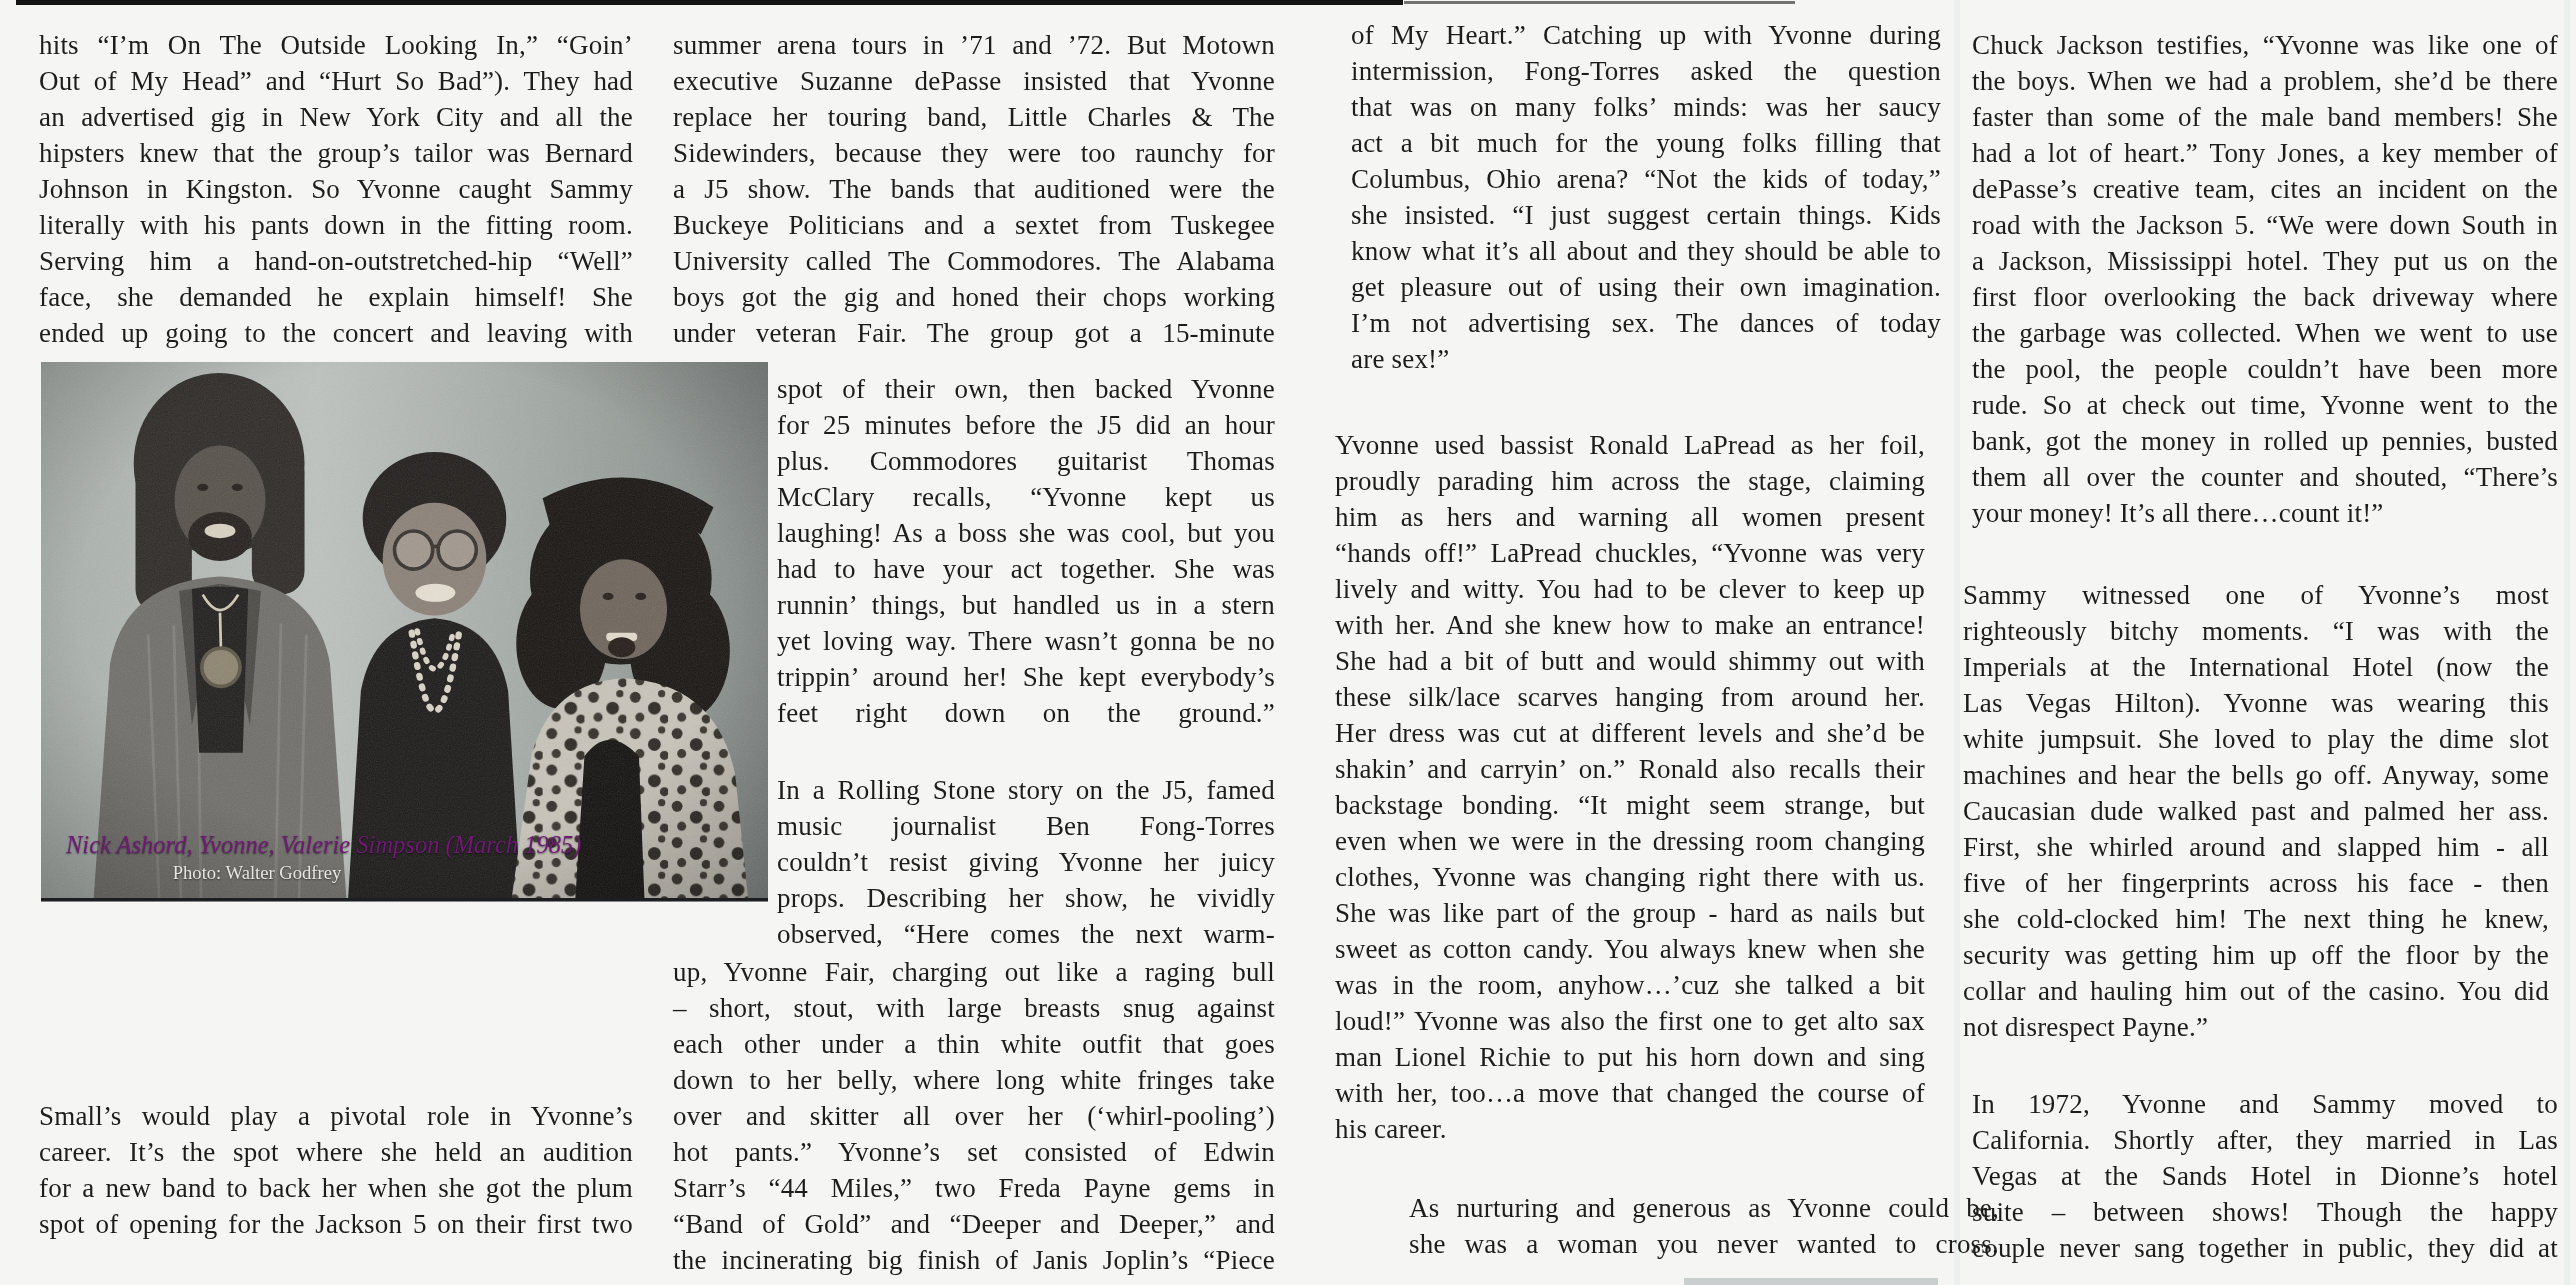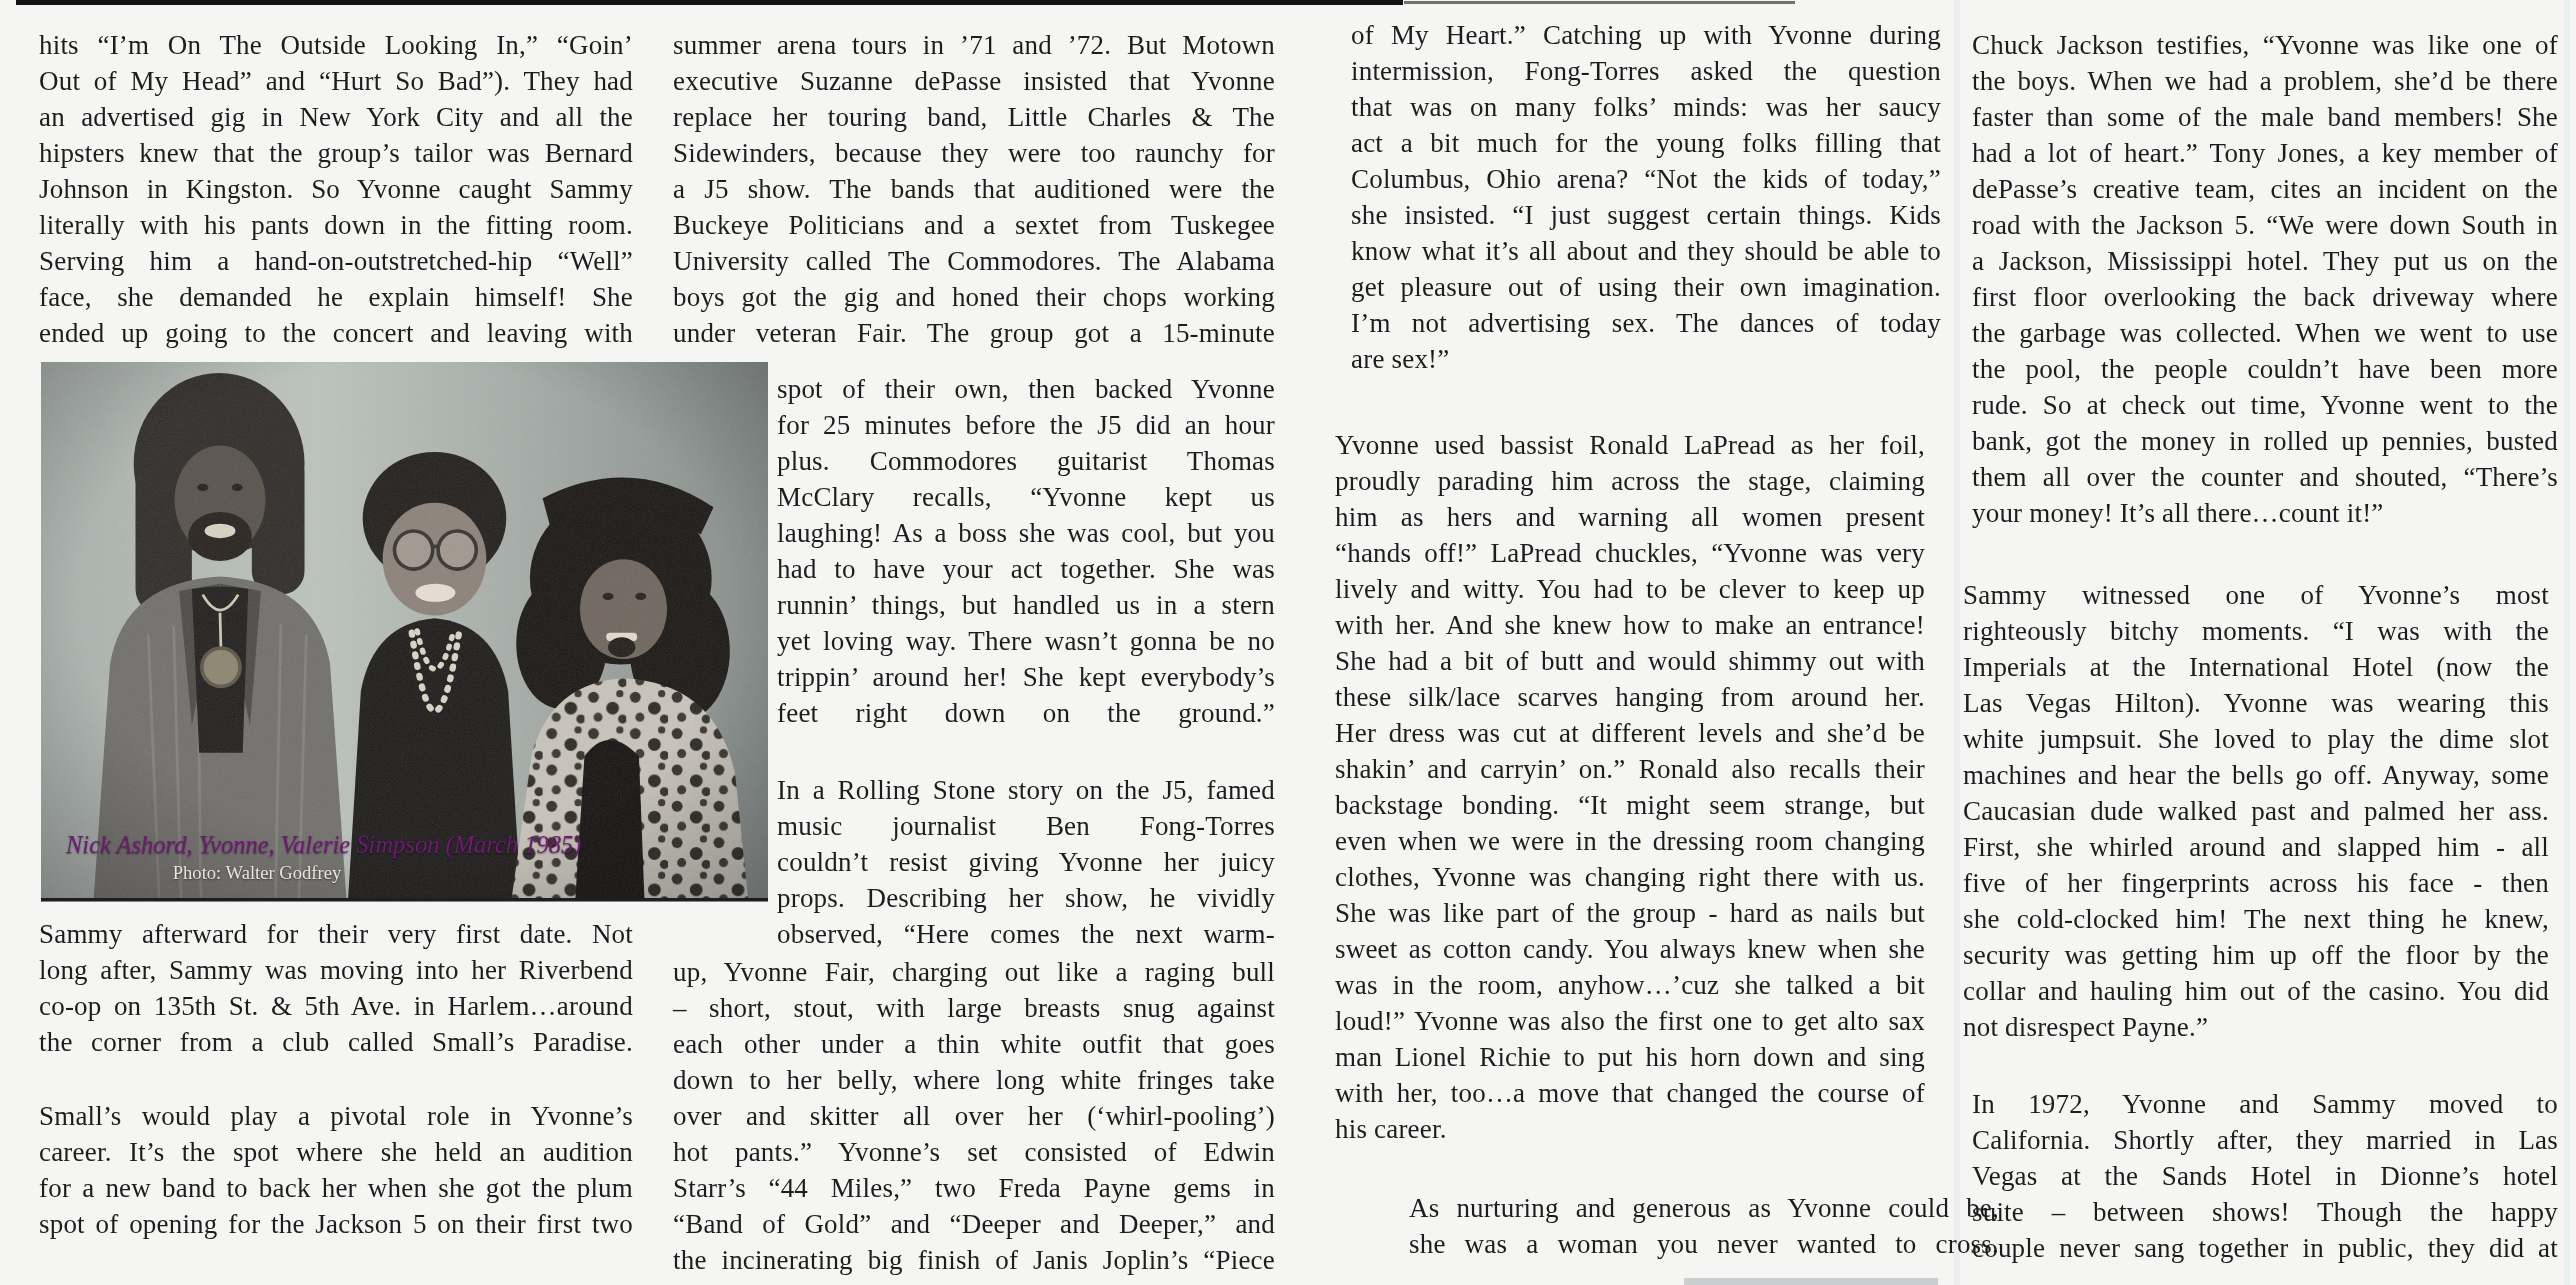--- a/index.html
+++ b/index.html
@@ -162,26 +162,20 @@
         <path d="M588,590 L598,434 Q624,398 658,434 L664,590 Z" fill="#141210"></path>
       </g>
 
       <rect width="800" height="590" fill="url(#vig)"></rect>
       <rect width="800" height="590" filter="url(#grain)" opacity="0.16"></rect>
     </svg>
   </div>
   <div class="photo-caption">Nick Ashord, Yvonne, Valerie Simpson (March 1985)</div>
   <div class="photo-credit">Photo: Walter Godfrey</div>
 
-  <div class="block" style="left:39px; top:916px; width:594px;">
-      <div class="ln">Sammy afterward for their very first date. Not</div>
-      <div class="ln">long after, Sammy was moving into her Riverbend</div>
-      <div class="ln">co-op on 135th St. &amp; 5th Ave. in Harlem…around</div>
-      <div class="ln">the corner from a club called Small’s Paradise.</div>
-    </div>
   <div class="block" style="left:39px; top:1098px; width:594px;">
       <div class="ln">Small’s would play a pivotal role in Yvonne’s</div>
       <div class="ln">career. It’s the spot where she held an audition</div>
       <div class="ln">for a new band to back her when she got the plum</div>
       <div class="ln">spot of opening for the Jackson 5 on their first two</div>
     </div>
 
   <div class="block" style="left:673px; top:27px; width:602px;">
       <div class="ln">summer arena tours in ’71 and ’72. But Motown</div>
       <div class="ln">executive Suzanne dePasse insisted that Yvonne</div>

